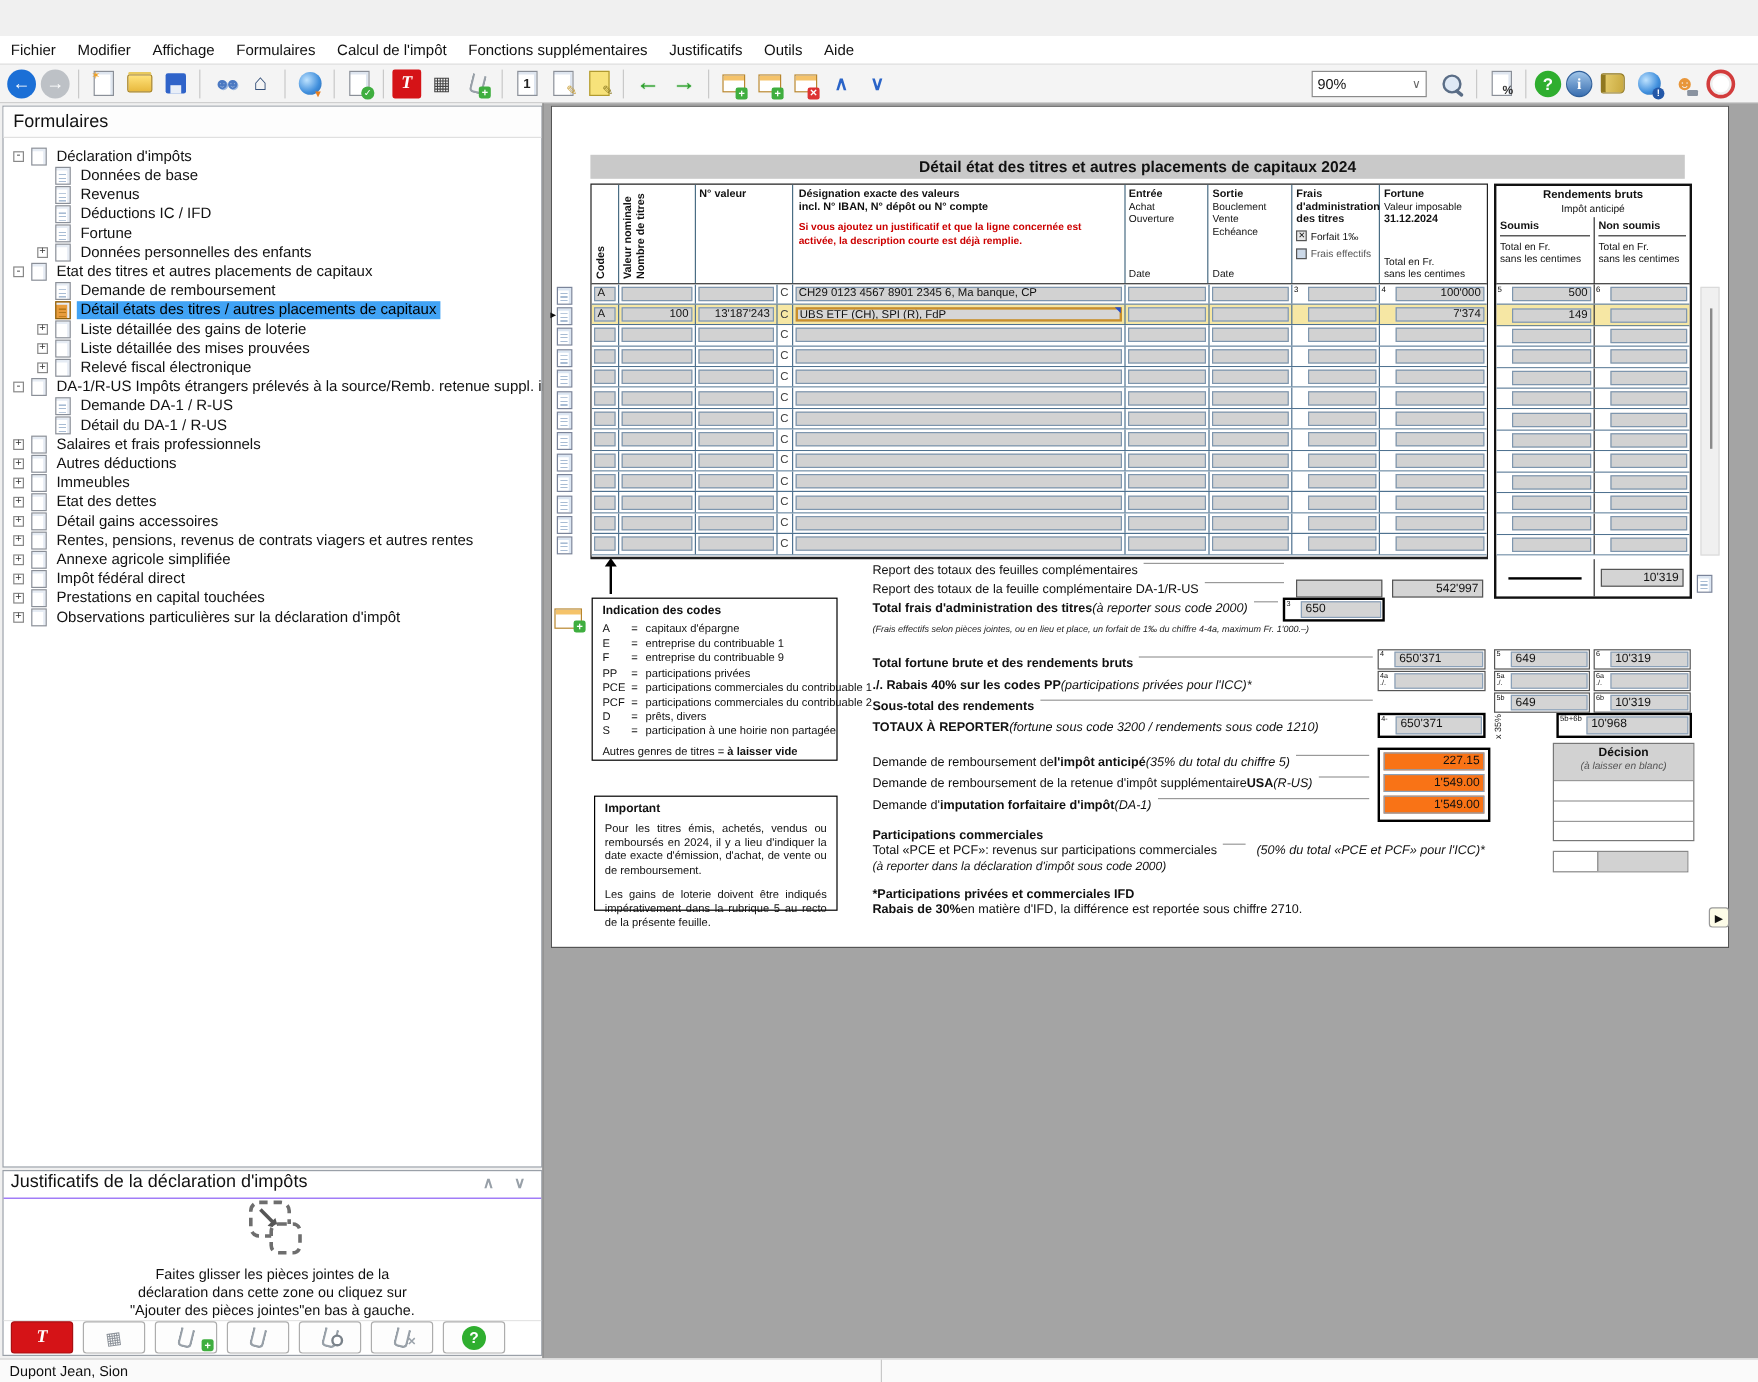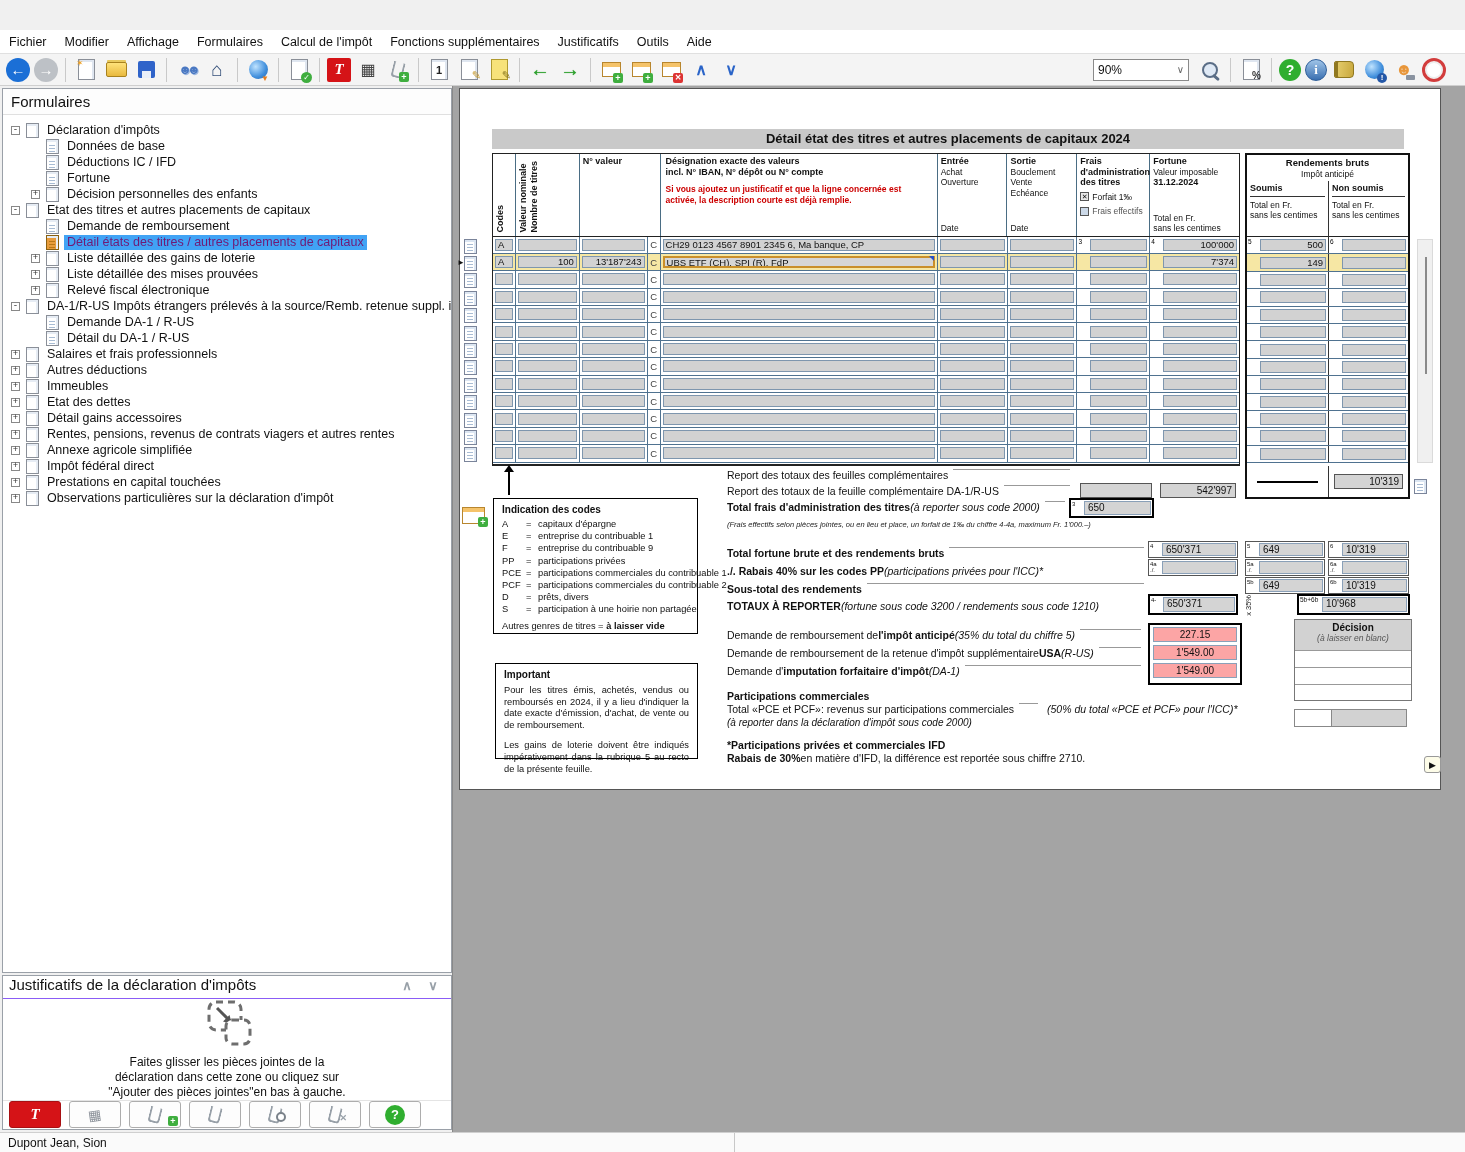--- a/index.html
+++ b/index.html
@@ -74,21 +74,21 @@
 .panel-title{height:26px;font-size:15px;display:flex;align-items:center;padding:0 8px;border-bottom:1px solid #e0e0e0;background:#fdfdfd}
 .tree{position:relative;padding-top:7px;font-size:12.5px}
 .titem{height:16px;display:flex;align-items:center;white-space:nowrap}
 .texp{width:9px;height:9px;border:1px solid #888;background:#fff;font-size:9px;line-height:7px;text-align:center;flex:none;margin-right:6px;color:#333;font-family:"Liberation Mono",monospace}
 .texp.hidden{visibility:hidden}
 .tico{width:13px;height:15px;flex:none;position:relative;margin-right:5px;background:#fff;border:1px solid #8a8f98;box-shadow:inset -2px 2px 0 #e6ecf4}
 .tico-doc::before{content:"";position:absolute;left:2px;right:3px;top:5px;height:7px;background:repeating-linear-gradient(180deg,#a8bcd4 0 1px,transparent 1px 3px)}
 .tico-doc-active{background:#e89c3c;border-color:#8a6010}
 .tico-doc-active::before{content:"";position:absolute;left:2px;right:3px;top:5px;height:7px;background:repeating-linear-gradient(180deg,#b87818 0 1px,transparent 1px 3px)}
 .tlabel{padding:0 3px;line-height:15px}
-.tlabel.sel{background:#41a3f5;color:#701a75}
+.tlabel.sel{background:#41a3f5;color:#000000}
 
 .attach-panel{position:absolute;left:2px;top:975px;width:450px;height:155px;background:#fff;border:1px solid #9aa0a8;display:flex;flex-direction:column}
 .attach-header{height:25px;display:flex;align-items:flex-start;font-size:15px;padding:0 6px;border-bottom:1px solid #8b5cf6}
 .chevbtns{margin-left:auto;display:flex;gap:2px}
 .chevbtn{width:24px;height:18px;display:flex;align-items:center;justify-content:center;color:#98a0a8;font-weight:bold;font-size:13px}
 .dropzone{flex:1;display:flex;flex-direction:column;align-items:center;justify-content:center;font-size:12px;text-align:center;line-height:15px}
 .attach-toolbar{height:32px;display:flex;align-items:center;gap:8px;padding:0 6px;border-top:1px solid #e4e4e4}
 .ab{width:52px;height:27px;border:1px solid #adadad;border-radius:3px;background:#fdfdfd;display:flex;align-items:center;justify-content:center;position:relative}
 .ab-vstax{background:#d51317;border-color:#a81013}
 .ab-vstax::before{content:"T";color:#fff;font-weight:bold;font-style:italic;font-family:"Liberation Serif",serif;font-size:15px}
@@ -219,21 +219,21 @@
 .bx4r{left:688px;top:505px;width:90px;height:21px}
 .bx5b6b{left:837px;top:505px;width:113px;height:21px}
 .bx5b6b .no{width:22px;font-size:6.5px}
 .x35{position:absolute;left:784px;top:506px;writing-mode:vertical-rl;transform:rotate(180deg);font-size:7.5px;color:#222}
 .decision{position:absolute;left:834px;top:530px;width:118px;height:82px;border:1px solid #777;background:#fff}
 .dec-head{height:30px;background:#d2d2d2;text-align:center;padding-top:2px}
 .dec-head .b{font-weight:bold;font-size:10px}
 .dec-head .s{font-style:italic;font-size:8.5px;color:#555}
 .dec-row{height:17px;border-top:1px solid #999}
 .demgroup{position:absolute;left:688px;top:534px;width:94px;height:62px;border:2px solid #000;padding:2px 3px;display:flex;flex-direction:column;gap:3px;background:#fff}
-.dem-val{background:#fca5a5;border:1px solid #8aa0b8;text-align:center;font-size:10px;height:15px;line-height:13px;padding:0 3px}
+.dem-val{background:#f97316;border:1px solid #8aa0b8;text-align:right;font-size:10px;height:15px;line-height:13px;padding:0 3px}
 .pcbox{position:absolute;left:834px;top:620px;width:113px;height:18px;border:1px solid #888;display:flex;background:#fff}
 .pcw{width:36px}
 .pcg{flex:1;background:#d2d2d2;border-left:1px solid #888}
 .play{position:absolute;left:964px;top:667px;width:17px;height:17px;border:1px solid #999;border-radius:3px;background:#fdfce8;font-size:9px;display:flex;align-items:center;justify-content:center}
 </style>
 </head>
 <body>
 
 <div id="app">
 
@@ -312,31 +312,36 @@
           <span class="tlabel">Déclaration d'impôts</span>
         </div>
         <div class="titem" style="padding-left: 28px;">
           <span class="texp hidden"></span>
           <span class="tico tico-doc"></span>
           <span class="tlabel">Données de base</span>
         </div>
         <div class="titem" style="padding-left: 28px;">
           <span class="texp hidden"></span>
           <span class="tico tico-doc"></span>
+          <span class="tlabel">Revenus</span>
+        </div>
+        <div class="titem" style="padding-left: 28px;">
+          <span class="texp hidden"></span>
+          <span class="tico tico-doc"></span>
           <span class="tlabel">Déductions IC / IFD</span>
         </div>
         <div class="titem" style="padding-left: 28px;">
           <span class="texp hidden"></span>
           <span class="tico tico-doc"></span>
           <span class="tlabel">Fortune</span>
         </div>
         <div class="titem" style="padding-left: 28px;">
           <span class="texp">+</span>
           <span class="tico tico-page"></span>
-          <span class="tlabel">Décision personnelles des enfants</span>
+          <span class="tlabel">Données personnelles des enfants</span>
         </div>
         <div class="titem" style="padding-left: 8px;">
           <span class="texp">-</span>
           <span class="tico tico-page"></span>
           <span class="tlabel">Etat des titres et autres placements de capitaux</span>
         </div>
         <div class="titem" style="padding-left: 28px;">
           <span class="texp hidden"></span>
           <span class="tico tico-doc"></span>
           <span class="tlabel">Demande de remboursement</span>

